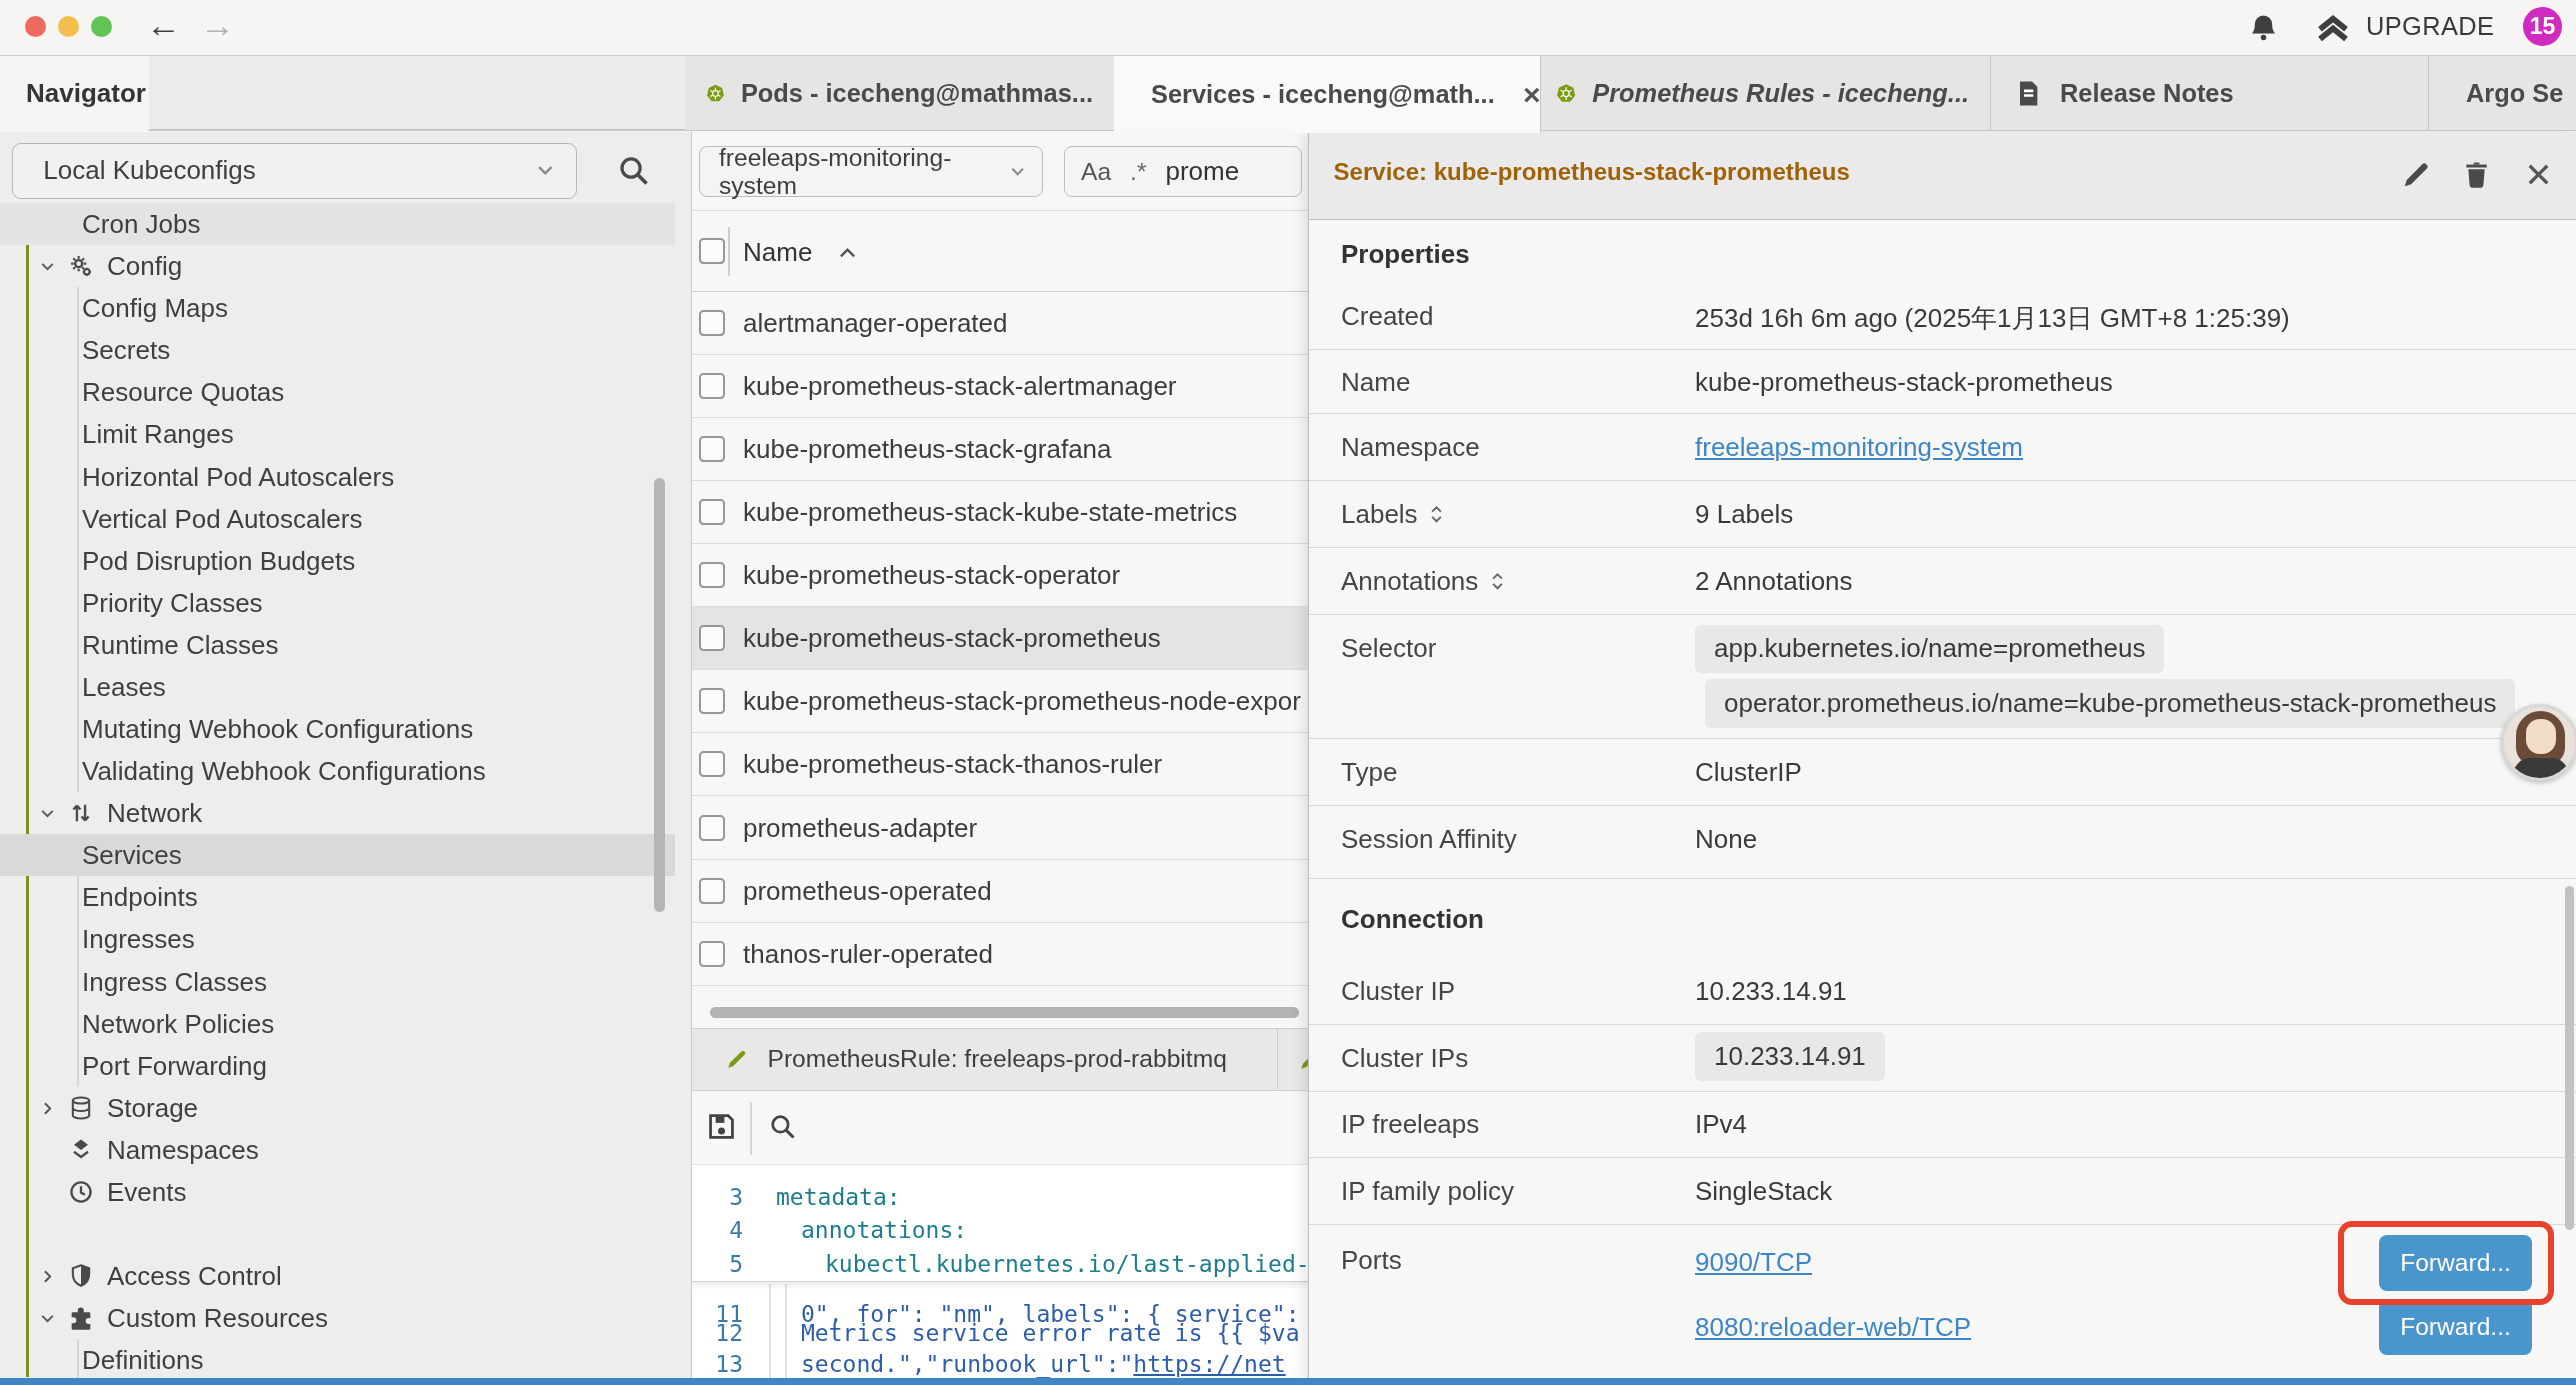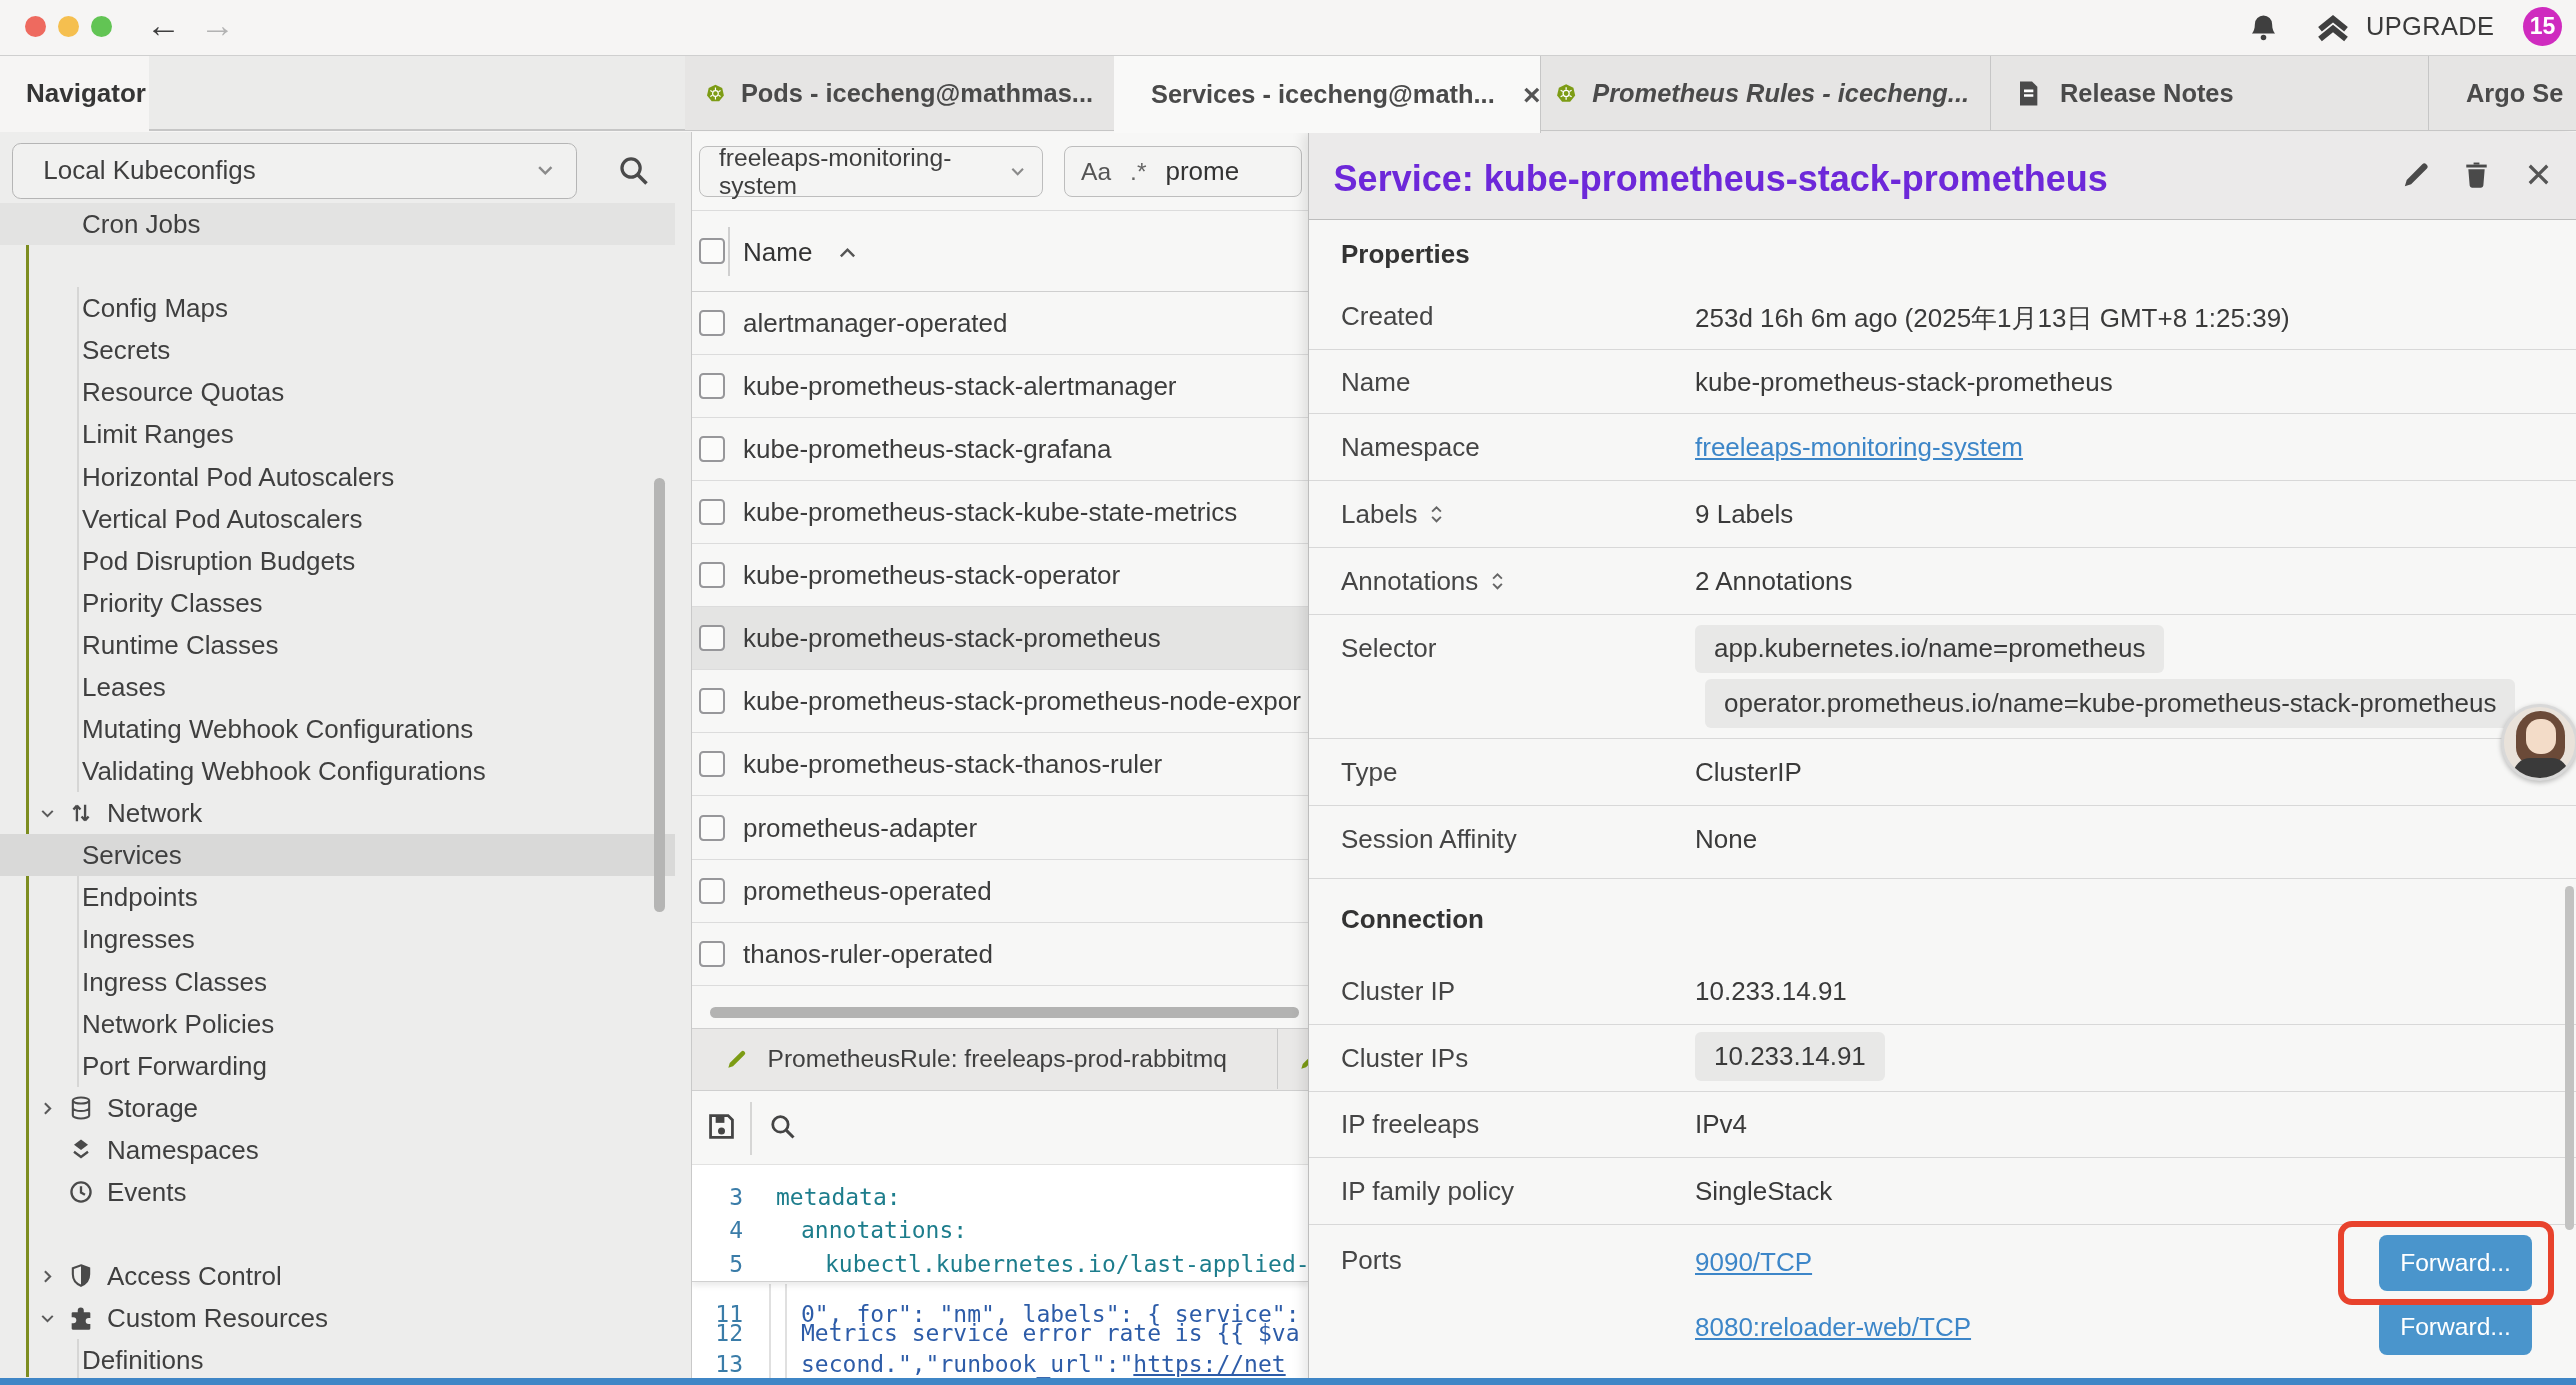--- a/index.html
+++ b/index.html
@@ -60,21 +60,21 @@
   .enum { position:absolute; width:51px; text-align:right; color:#3a7ca8; }
   .etext { position:absolute; left:84px; color:#2d5ca8; }
   .ekey { color:#1d7d8c; }
   .elink { text-decoration:underline;margin-top:18px; }
   .sticky { left:0; top:0; width:616px; height:117px; background:#ffffff; border-bottom:1.8px solid #d0d0d0; box-shadow:0 3.5px 5.3px rgba(0,0,0,.08); z-index:3; }
   .eguide { width:1.8px; background:#e0e0e0; top:119px; height:102px; }
 
   
   .panel { left:1308px; top:132px; width:1268px; height:1254px; background:#f7f7f6; border-left:1.8px solid #bdbdbd; box-shadow:-5.3px 0 12.3px rgba(0,0,0,.10); z-index:20; overflow:hidden; }
   .phead { left:0; top:0; width:1268px; height:88px; background:#ebeaea; border-bottom:1.8px solid #bdbdbd; }
-  .ptitle { position:absolute; left:24.6px; top:26px; font-size:36px; font-weight:bold; color:#6d28d9; white-space:nowrap; }
+  .ptitle { position:absolute; left:24.6px; top:26px; font-size:24px; font-weight:bold; color:#a16207; white-space:nowrap; }
   .hicon { position:absolute; top:24.6px; }
   .sechead { font-size:26px; font-weight:bold; color:#333; }
   .drow { left:0; width:1268px; border-bottom:1.8px solid #d8d8d8; }
   .dlabel { position:absolute; left:32px; font-size:26px; color:#454545; display:flex; align-items:center; gap:8.8px; white-space:nowrap; }
   .dvalue { position:absolute; left:386px; font-size:26px; color:#3a3a3a; white-space:nowrap; }
   .chip { background:#e8e8e7; border-radius:6.1px; padding:8.8px 19px; display:inline-block; }
   .link { color:#3d86c8; text-decoration:underline; }
   .fwd { position:absolute; left:1070px; width:153px; height:56px; background:#4a95cc; border:none; border-radius:8px; color:#fff; font-size:24.6px; font-family:"Liberation Sans",sans-serif; }
   .redbox { position:absolute; left:1029px; width:216px; height:84px; border:6.1px solid #e8422c; border-radius:14px; z-index:5; }
   .pscroll { left:1256px; width:8.8px; border-radius:4.4px; background:#c2c2c1; }
@@ -172,20 +172,32 @@
   <div class="abs greenline"></div>
   <div class="abs guide" style="top:71px;height:42px"></div>
   <div class="abs guide" style="top:155px;height:505px"></div>
   <div class="abs guide" style="top:702px;height:253px"></div>
   <div class="abs guide" style="top:1207px;height:46px"></div>
 
   <div class="abs srow hl" style="top:71px">
       <span class="lbl-child">Cron Jobs</span>
     </div>
 
+  <div class="abs srow" style="top:113px">
+    <svg class="chv" viewBox="0 0 24 24">
+        <path d="M6 9l6 6 6-6"></path>
+      </svg>
+    <svg class="sicon" viewBox="0 0 24 24">
+        <circle cx="10" cy="10" r="3" stroke="#4a4a4a" stroke-width="2" fill="none"></circle>
+        <path d="M10 3.5v2.2M10 14.3v2.2M3.5 10h2.2M14.3 10h2.2M5.4 5.4l1.6 1.6M13 13l1.6 1.6M14.6 5.4L13 7M7 13l-1.6 1.6" stroke="#4a4a4a" stroke-width="1.8"></path>
+        <circle cx="17" cy="17" r="2.4" stroke="#4a4a4a" stroke-width="1.8" fill="none"></circle>
+        <path d="M17 13.4v1.2M17 19.4v1.2M13.4 17h1.2M19.4 17h1.2" stroke="#4a4a4a" stroke-width="1.6"></path>
+      </svg>
+    <span class="lbl-group">Config</span>
+  </div>
 
   <div class="abs srow" style="top:155px">
       <span class="lbl-child">Config Maps</span>
     </div>
   <div class="abs srow" style="top:197px">
       <span class="lbl-child">Secrets</span>
     </div>
   <div class="abs srow" style="top:239px">
       <span class="lbl-child">Resource Quotas</span>
     </div>

